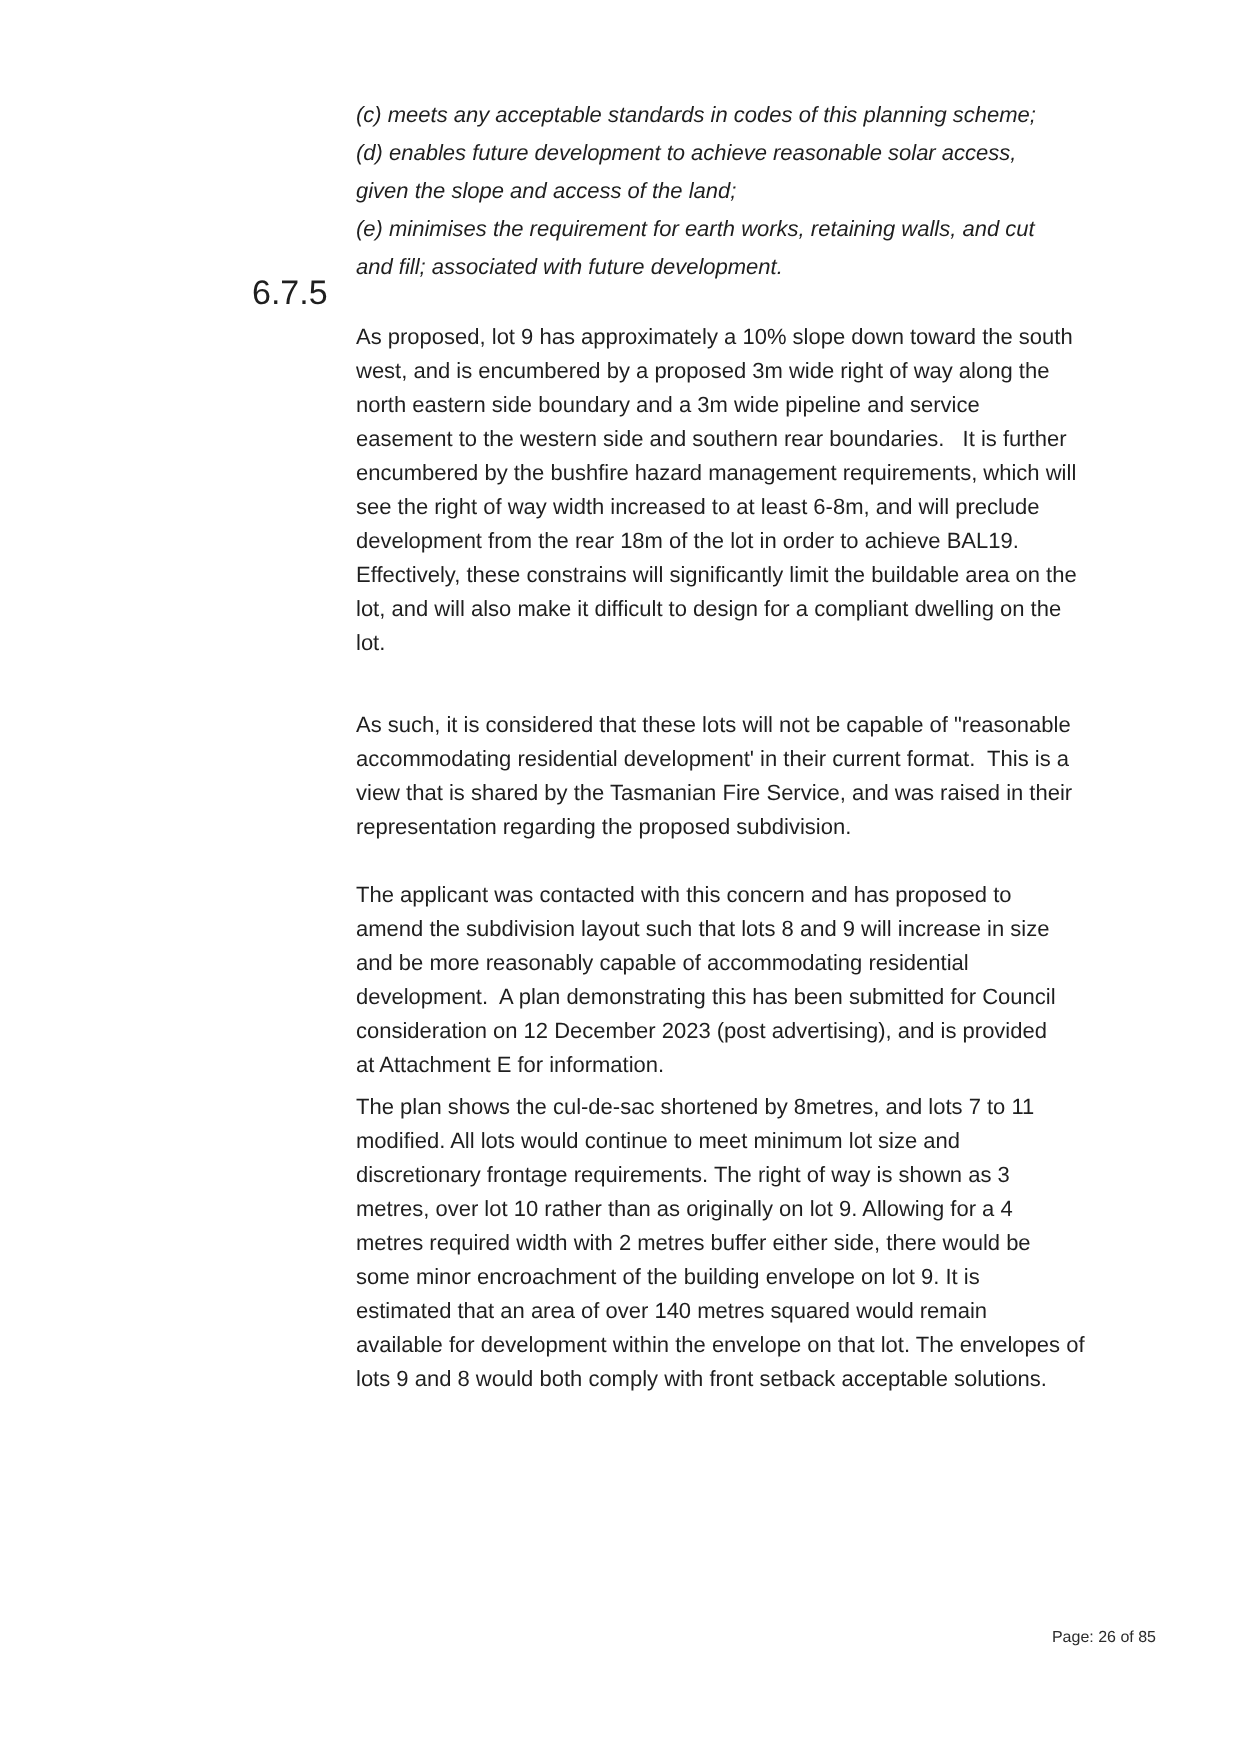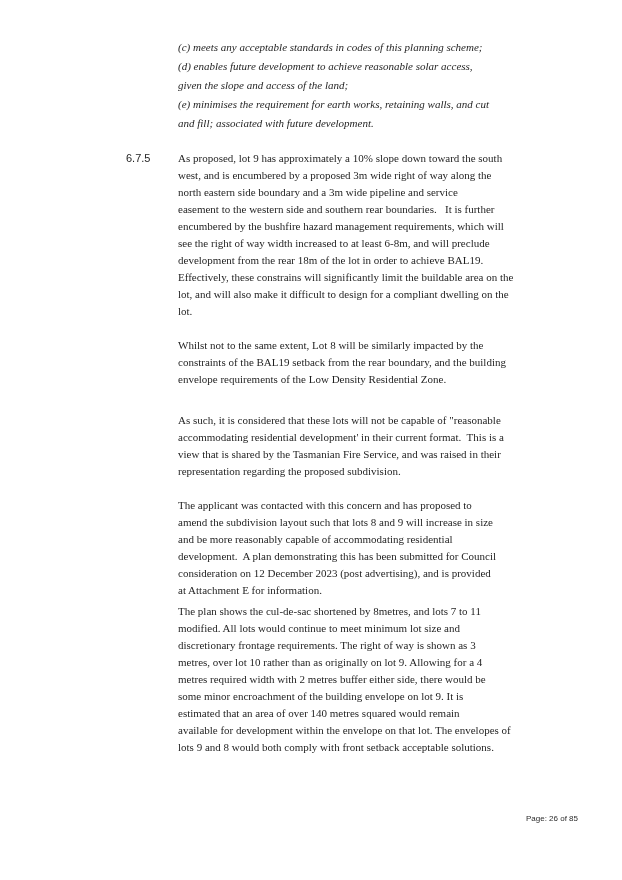--- a/index.html
+++ b/index.html
@@ -12,44 +12,43 @@
       position: relative;
       width: 622px;
       height: 880px;
       background: #ffffff;
       color: #1f1f1f;
       overflow: hidden;
     }
     .content {
       position: absolute;
       left: 178px;
-      top: 38px;
+      top: 49px;
       width: 406px;
-      font-family: Liberation Serif, serif;
     }
     .para {
       margin: 0;
       font-size: 11px;
       line-height: 17px;
       white-space: pre-wrap;
       color: #1f1f1f;
     }
     .clauses {
       font-style: italic;
       line-height: 19px;
       margin-bottom: 13px;
     }
     .para + .para { margin-top: 17px; }
     .para.gap-20 { margin-top: 24px; }
     .para.gap-21 { margin-top: 4px; }
     .section-number {
       position: absolute;
       left: 126px;
-      top: 150px;
-      font-size: 11px;
+      top: 138px;
+      font-size: 17px;
       line-height: 17px;
       color: #1f1f1f;
     }
     .footer {
       position: absolute;
       top: 814px;
       right: 44px;
       font-size: 8px;
       line-height: 10px;
       color: #2b2b2b;
@@ -75,23 +74,20 @@
 west, and is encumbered by a proposed 3m wide right of way along the
 north eastern side boundary and a 3m wide pipeline and service
 easement to the western side and southern rear boundaries.   It is further
 encumbered by the bushfire hazard management requirements, which will
 see the right of way width increased to at least 6-8m, and will preclude
 development from the rear 18m of the lot in order to achieve BAL19.
 Effectively, these constrains will significantly limit the buildable area on the
 lot, and will also make it difficult to design for a compliant dwelling on the
 lot.</p>
 
-    <p class="para">Whilst not to the same extent, Lot 8 will be similarly impacted by the
-constraints of the BAL19 setback from the rear boundary, and the building
-envelope requirements of the Low Density Residential Zone.</p>
 
     <p class="para gap-20">As such, it is considered that these lots will not be capable of "reasonable
 accommodating residential development' in their current format.  This is a
 view that is shared by the Tasmanian Fire Service, and was raised in their
 representation regarding the proposed subdivision.</p>
 
     <p class="para">The applicant was contacted with this concern and has proposed to
 amend the subdivision layout such that lots 8 and 9 will increase in size
 and be more reasonably capable of accommodating residential
 development.  A plan demonstrating this has been submitted for Council

